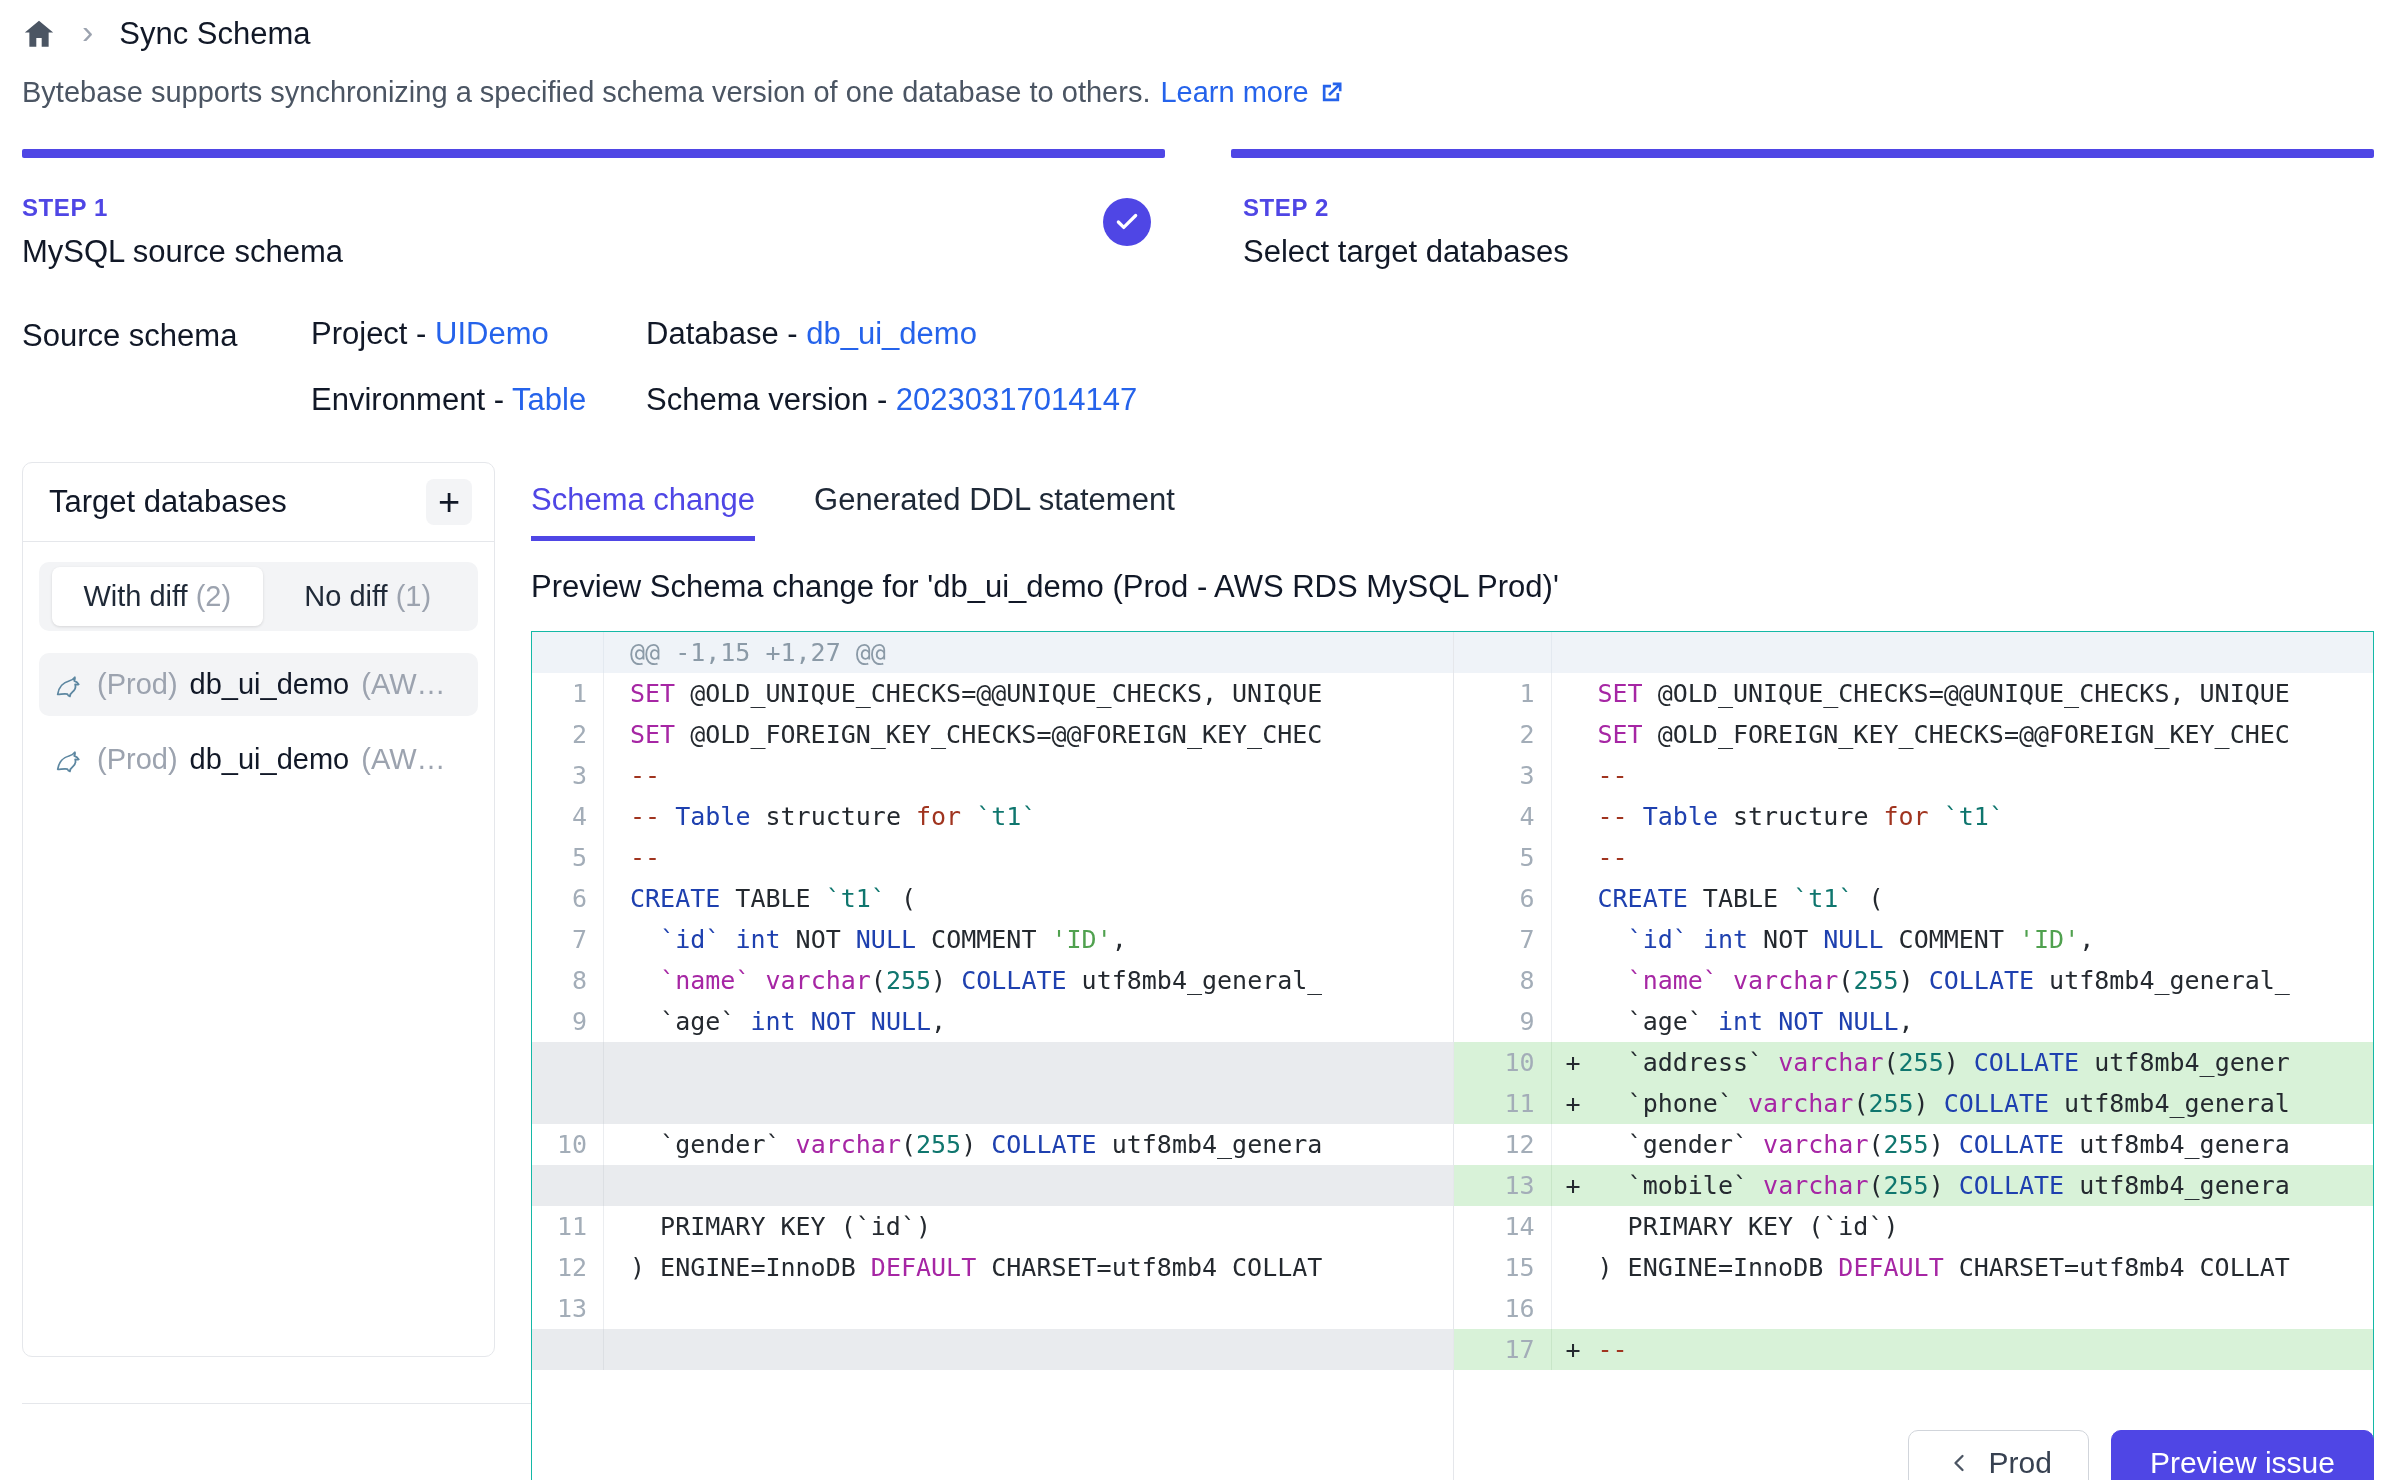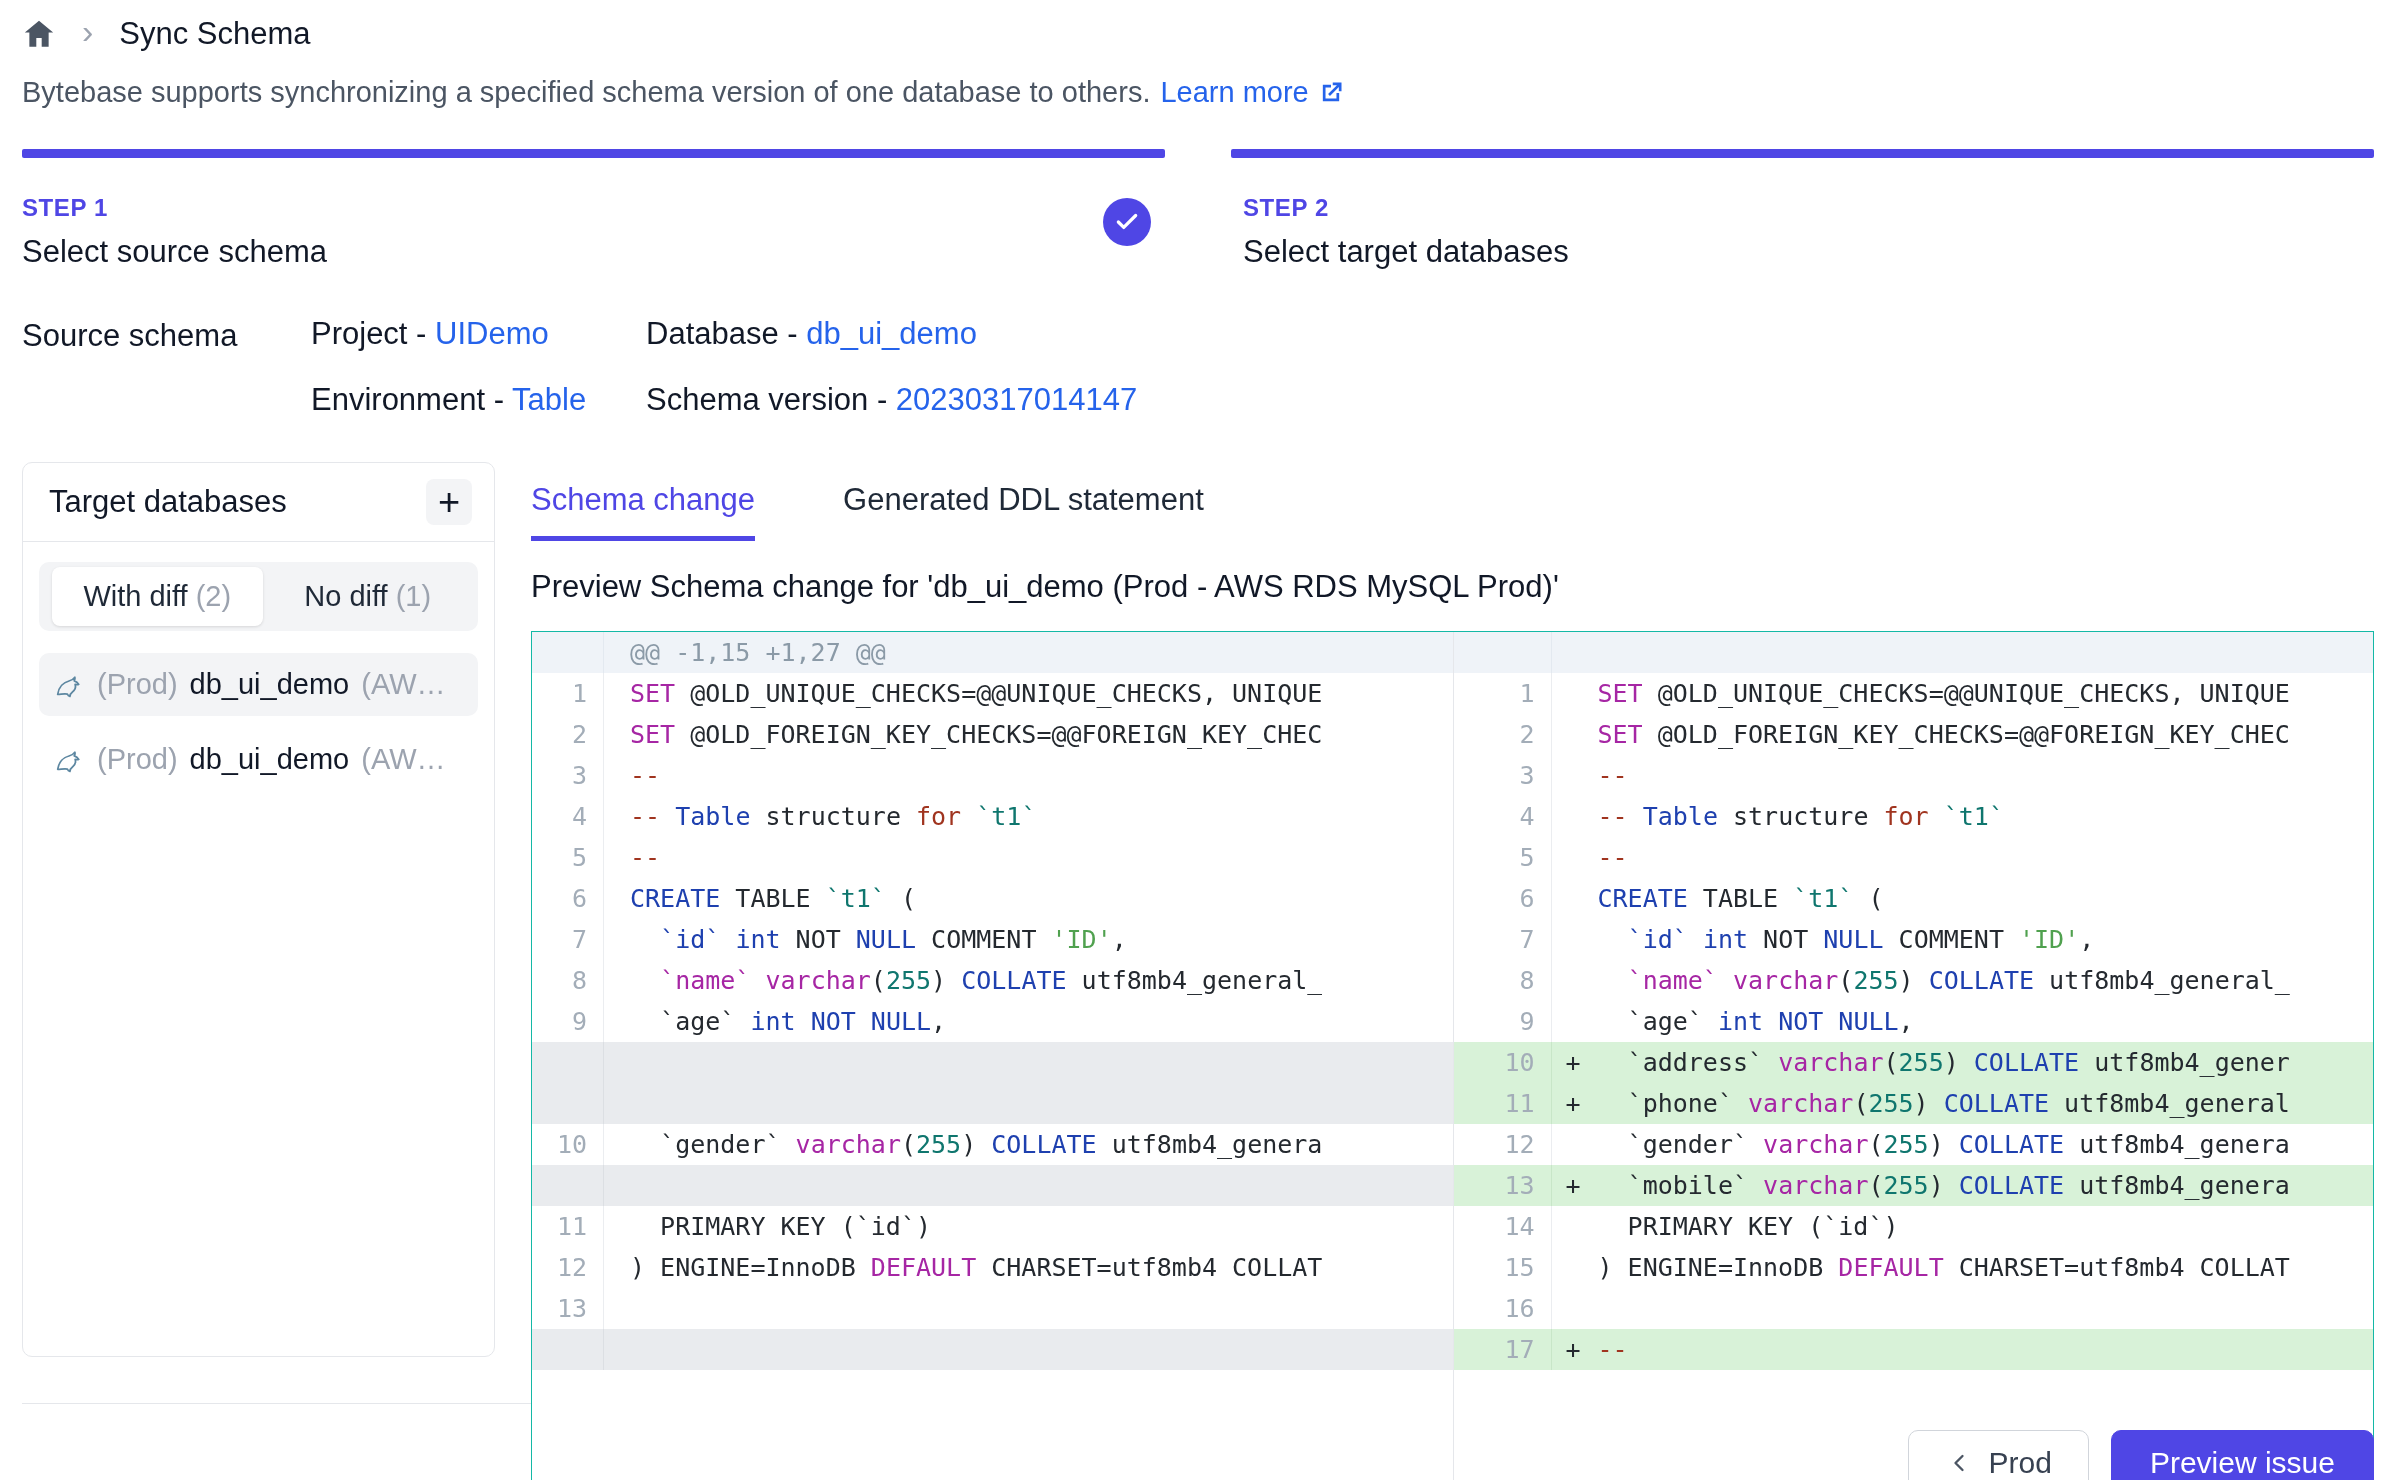--- a/index.html
+++ b/index.html
@@ -54,21 +54,21 @@
   .dbitem { display:flex; align-items:center; gap:12px; padding:15px 14px; border-radius:10px; margin-bottom:12px;
     font-size:29px; cursor:pointer; white-space:nowrap; overflow:hidden; }
   .dbitem.selected { background:#f3f4f6; }
   .dbitem .env { color:#9ca3af; }
   .dbitem .nm { color:#111827; font-weight:500; }
   .dbitem .inst { color:#9ca3af; overflow:hidden; text-overflow:ellipsis; flex:1; min-width:0; }
   .dbicon { flex:none; width:32px; height:32px; }
 
   
   .rarea { flex:1; min-width:0; padding-top:20px; }
-  .rtabs { display:flex; gap:88px; font-size:31px; }
+  .rtabs { display:flex; gap:59px; font-size:31px; }
   .rtab { padding-bottom:18px; cursor:pointer; color:#1f2937; }
   .rtab.active { color:var(--accent); border-bottom:5px solid var(--accent); }
   .ptitle { margin-top:28px; font-size:31px; color:#111827; }
 
   .diff { margin-top:26px; border:1px solid #14b8a6; display:flex; height:856px; background:#fff; overflow:hidden; }
   .pane { width:50%; overflow:hidden; }
   .pane.right { border-left:1px solid #e5e7eb; }
   .drow { display:flex; height:41px; line-height:41px; font-family:"DejaVu Sans Mono", monospace; font-size:25px; }
   .drow .num { flex:none; text-align:right; padding-right:16px; color:#a3adb8; border-right:1px solid #ebedf0; }
   .pane.left  .drow .num { width:72px; }
@@ -124,21 +124,21 @@
   </div>
 
   <div class="bars">
     <div class="bar"></div>
     <div class="bar"></div>
   </div>
 
   <div class="steps">
     <div class="step">
       <div class="slabel">STEP 1</div>
-      <div class="stitle">Select source schema</div>
+      <div class="stitle">MySQL source schema</div>
       <div class="check">
         <svg width="26" height="26" viewBox="0 0 24 24" fill="none" stroke="#fff" stroke-width="3" stroke-linecap="round" stroke-linejoin="round">
             <polyline points="20 6 9 17 4 12"></polyline>
           </svg>
       </div>
     </div>
     <div class="step">
       <div class="slabel">STEP 2</div>
       <div class="stitle">Select target databases</div>
     </div>

